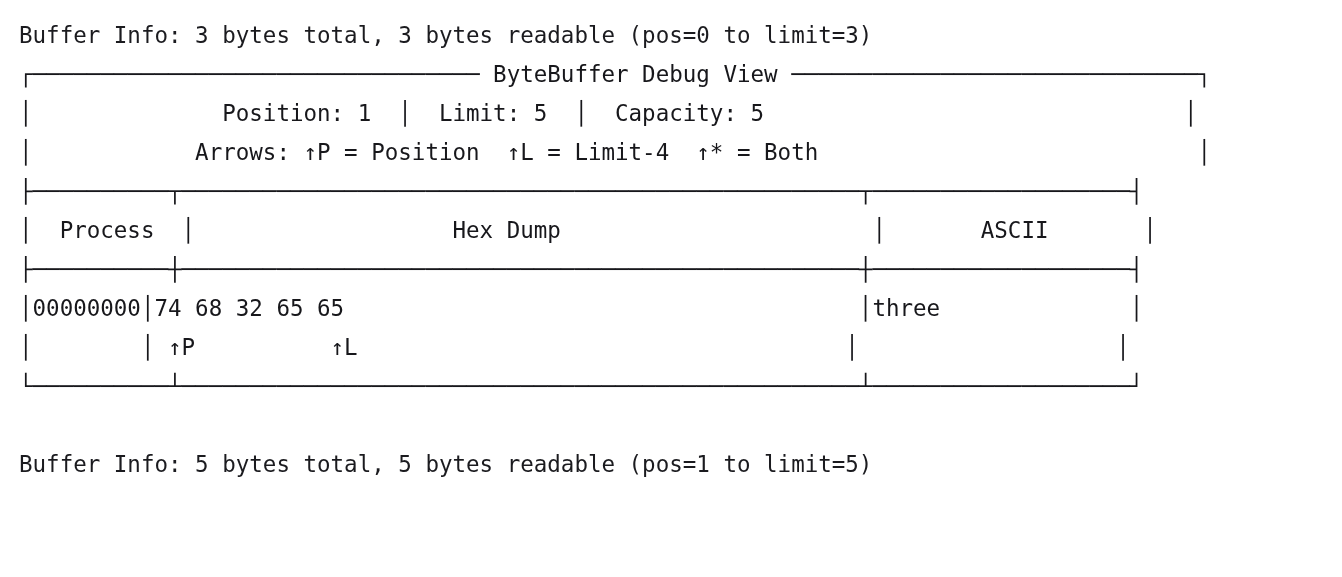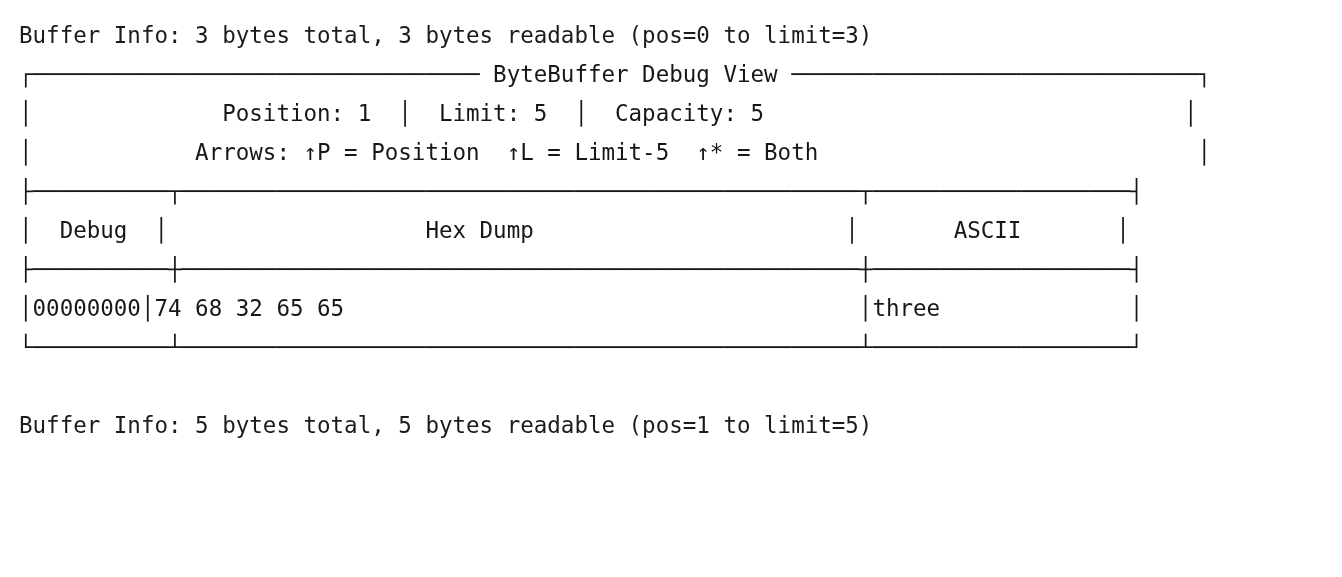--- a/index.html
+++ b/index.html
@@ -38,21 +38,22 @@
     color: #17171b;
   }
 </style>
 </head>
 <body>
 
 <div id="console">
     <div class="line">Buffer Info: 3 bytes total, 3 bytes readable (pos=0 to limit=3)</div>
     <div class="line box">┌───────────────────────────────── ByteBuffer Debug View ──────────────────────────────┐</div>
     <div class="line box">│              Position: 1  │  Limit: 5  │  Capacity: 5                               │</div>
-    <div class="line box">│            Arrows: ↑P = Position  ↑L = Limit-5  ↑* = Both                            │</div>
+    <div class="line box">│            Arrows: ↑P = Position  ↑L = Limit-4  ↑* = Both                            │</div>
     <div class="line box">├──────────┬──────────────────────────────────────────────────┬───────────────────┤</div>
-    <div class="line box">│  Debug  │                   Hex Dump                       │       ASCII       │</div>
+    <div class="line box">│  Process  │                   Hex Dump                       │       ASCII       │</div>
     <div class="line box">├──────────┼──────────────────────────────────────────────────┼───────────────────┤</div>
     <div class="line box">│00000000│74 68 32 65 65                                      │three              │</div>
+    <div class="line box">│        │ ↑P          ↑L                                    │                   │</div>
     <div class="line box">└──────────┴──────────────────────────────────────────────────┴───────────────────┘</div>
     <div class="line blank"> </div>
     <div class="line">Buffer Info: 5 bytes total, 5 bytes readable (pos=1 to limit=5)</div>
   </div>
 
 </body></html>

